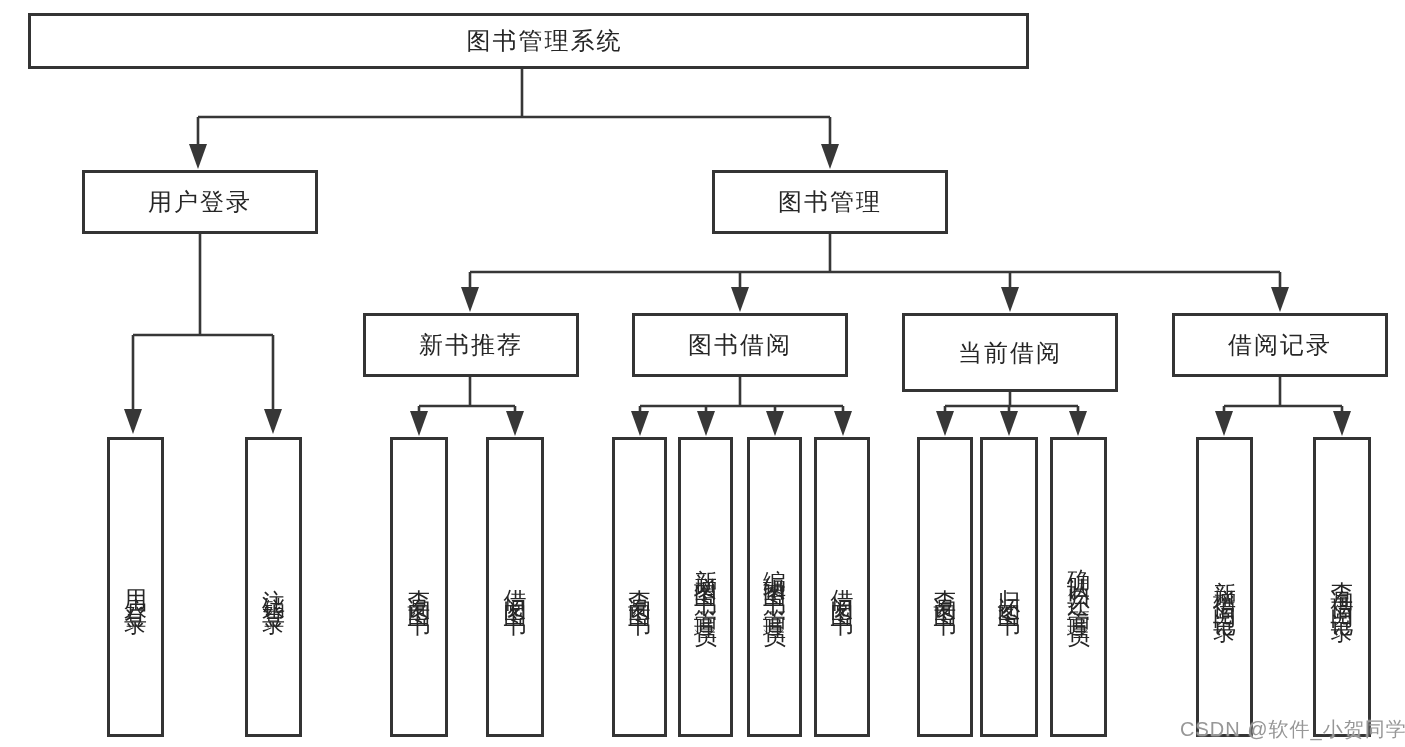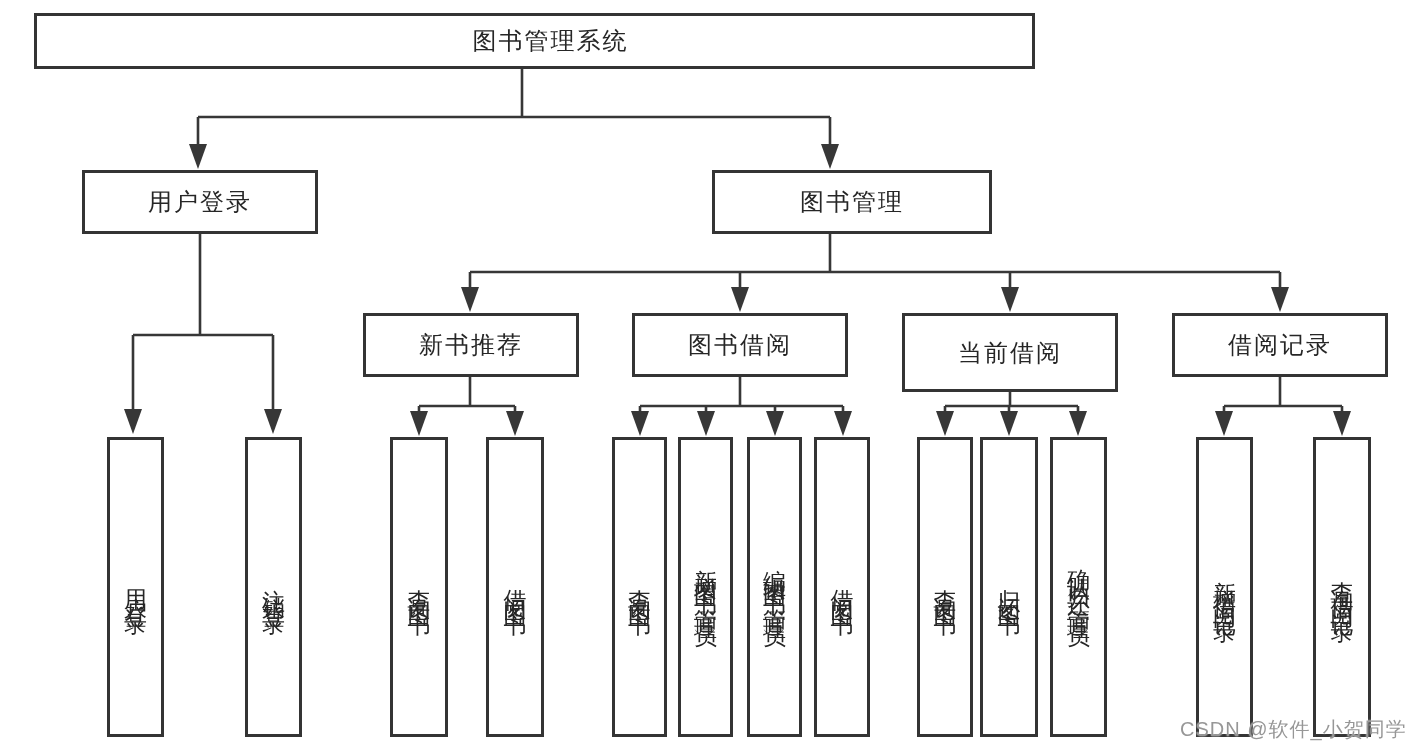--- a/index.html
+++ b/index.html
@@ -115,24 +115,24 @@
       <polygon points="1069,411 1087,411 1078,436"></polygon>
     </g>
 
     <g>
       <path d="M1280 376 V406 M1224 406 H1342 M1224 406 V414 M1342 406 V414"></path>
       <polygon points="1215,411 1233,411 1224,436"></polygon>
       <polygon points="1333,411 1351,411 1342,436"></polygon>
     </g>
   </svg>
 
-  <div class="node h-node" style="left:34px; top:13px; width:1001px; height:56px;padding-left:32px;">图书管理系统</div>
+  <div class="node h-node" style="left:28px; top:13px; width:1001px; height:56px;padding-left:32px;">图书管理系统</div>
 
   <div class="node h-node" style="left:82px; top:170px; width:236px; height:64px;">用户登录</div>
-  <div class="node h-node" style="left:712px; top:170px; width:280px; height:64px;">图书管理</div>
+  <div class="node h-node" style="left:712px; top:170px; width:236px; height:64px;">图书管理</div>
 
   <div class="node h-node" style="left:363px; top:313px; width:216px; height:64px;">新书推荐</div>
   <div class="node h-node" style="left:632px; top:313px; width:216px; height:64px;">图书借阅</div>
   <div class="node h-node" style="left:902px; top:313px; width:216px; height:79px;">当前借阅</div>
   <div class="node h-node" style="left:1172px; top:313px; width:216px; height:64px;">借阅记录</div>
 
   <div class="node v-node" style="left:107px; width:57px;">用户登录</div>
   <div class="node v-node" style="left:245px; width:57px;">注销登录</div>
 
   <div class="node v-node" style="left:390px; width:58px;">查询图书</div>

